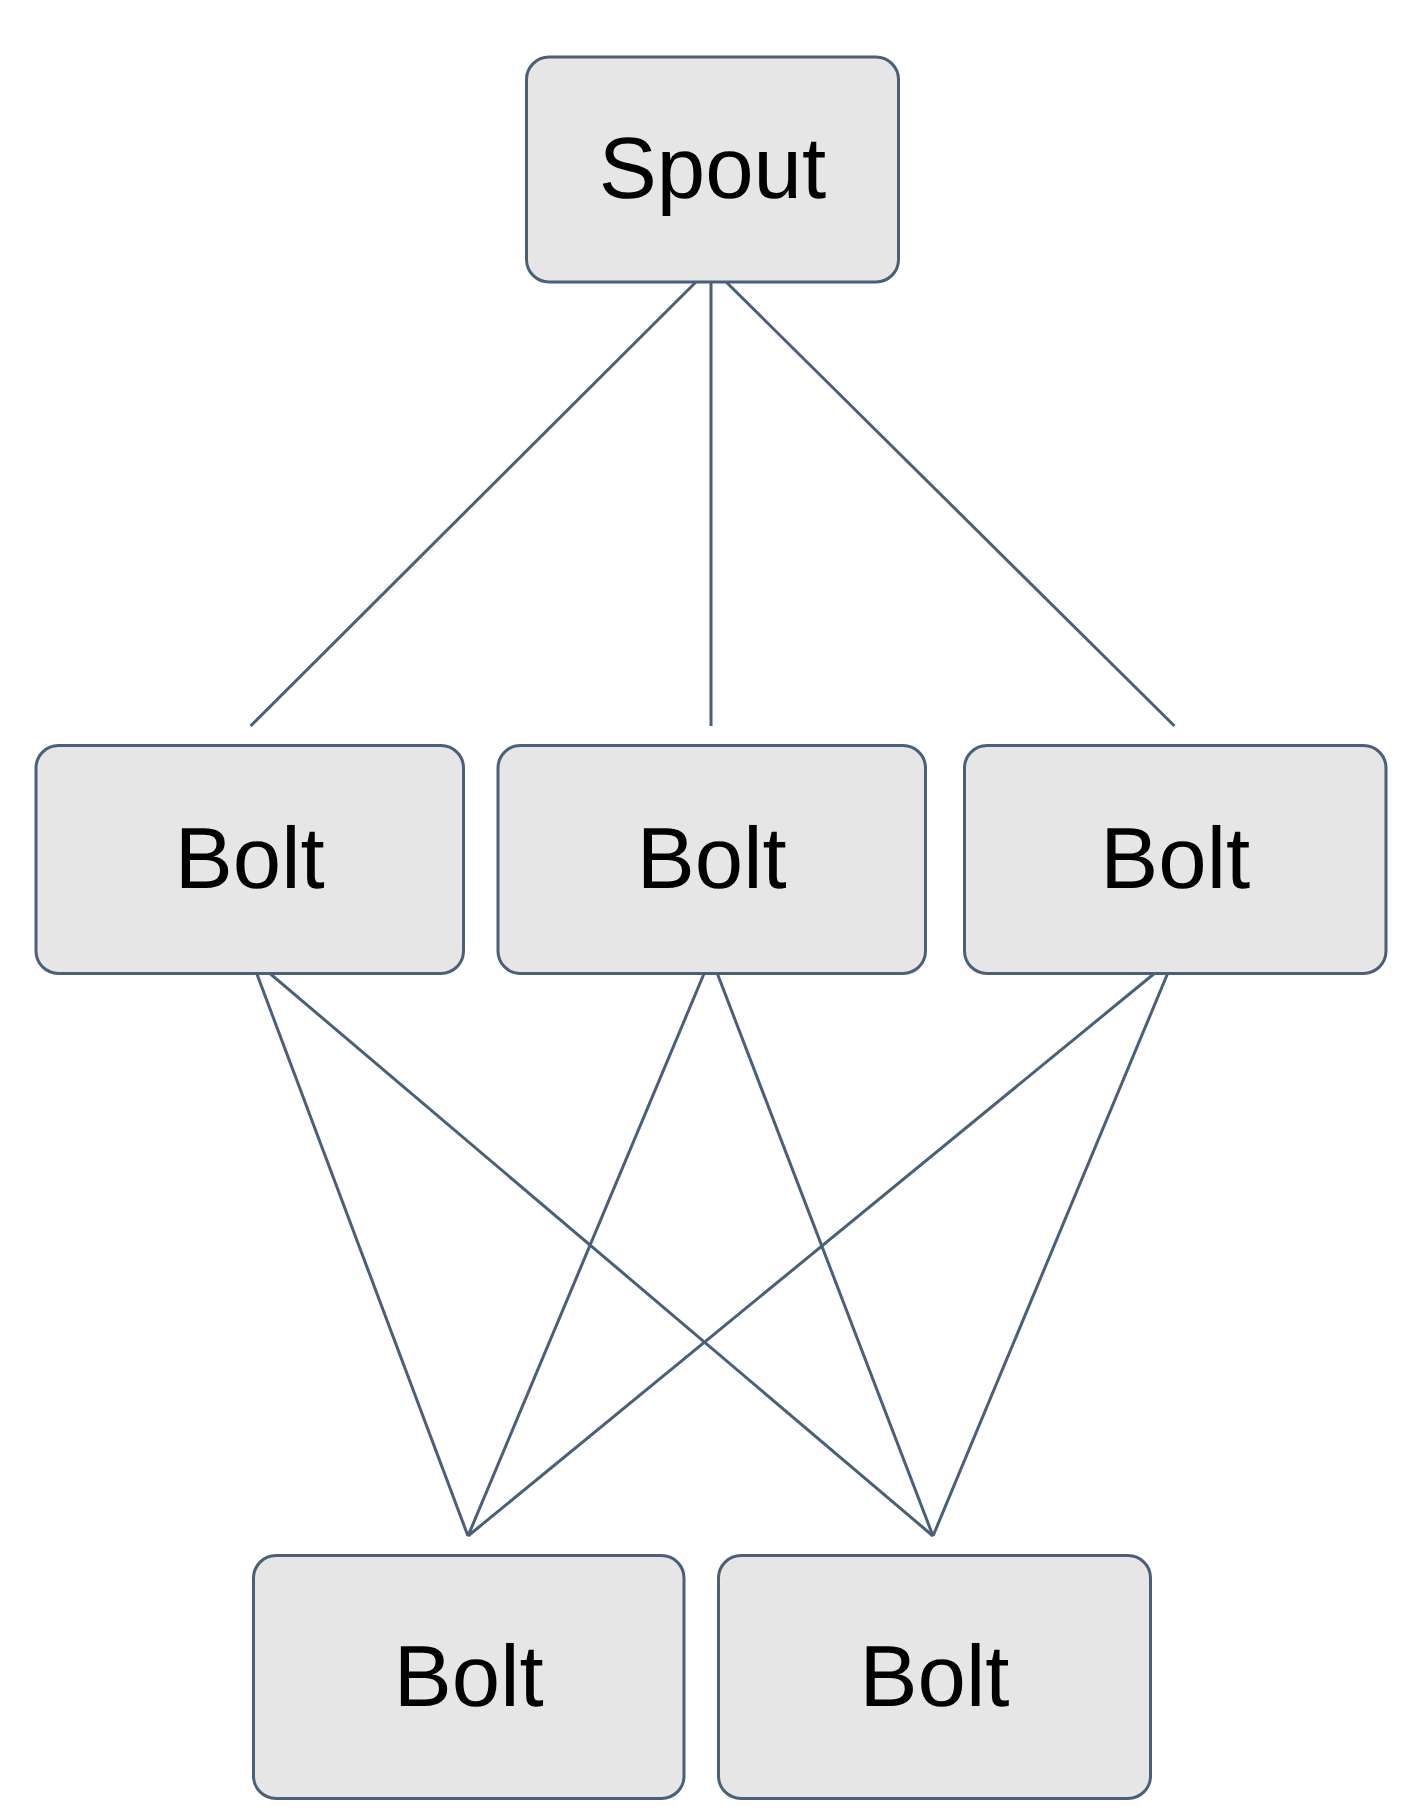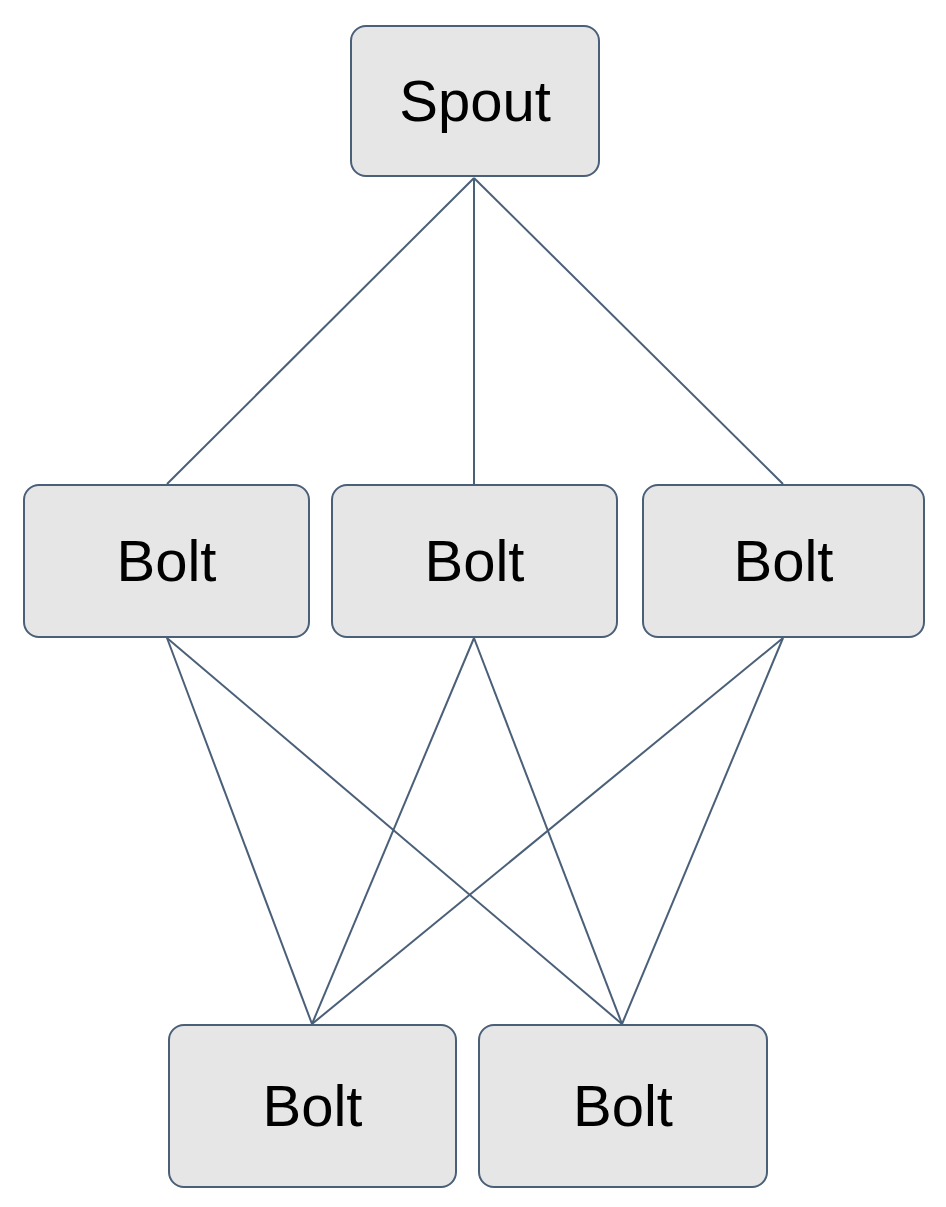--- a/index.html
+++ b/index.html
@@ -35,20 +35,21 @@
   }
   .node {
     position: absolute;
     box-sizing: border-box;
     background: #e6e6e6;
     border: 2px solid #4a5f78;
     border-radius: 16px;
     display: flex;
     align-items: center;
     justify-content: center;
+    margin-top: 12px;
   }
   .node-label {
     color: #000000;
     font-family: "Liberation Sans", sans-serif;
     font-size: 58px;
     line-height: 1;
     letter-spacing: 0px;
     white-space: nowrap;
     user-select: none;
   }

